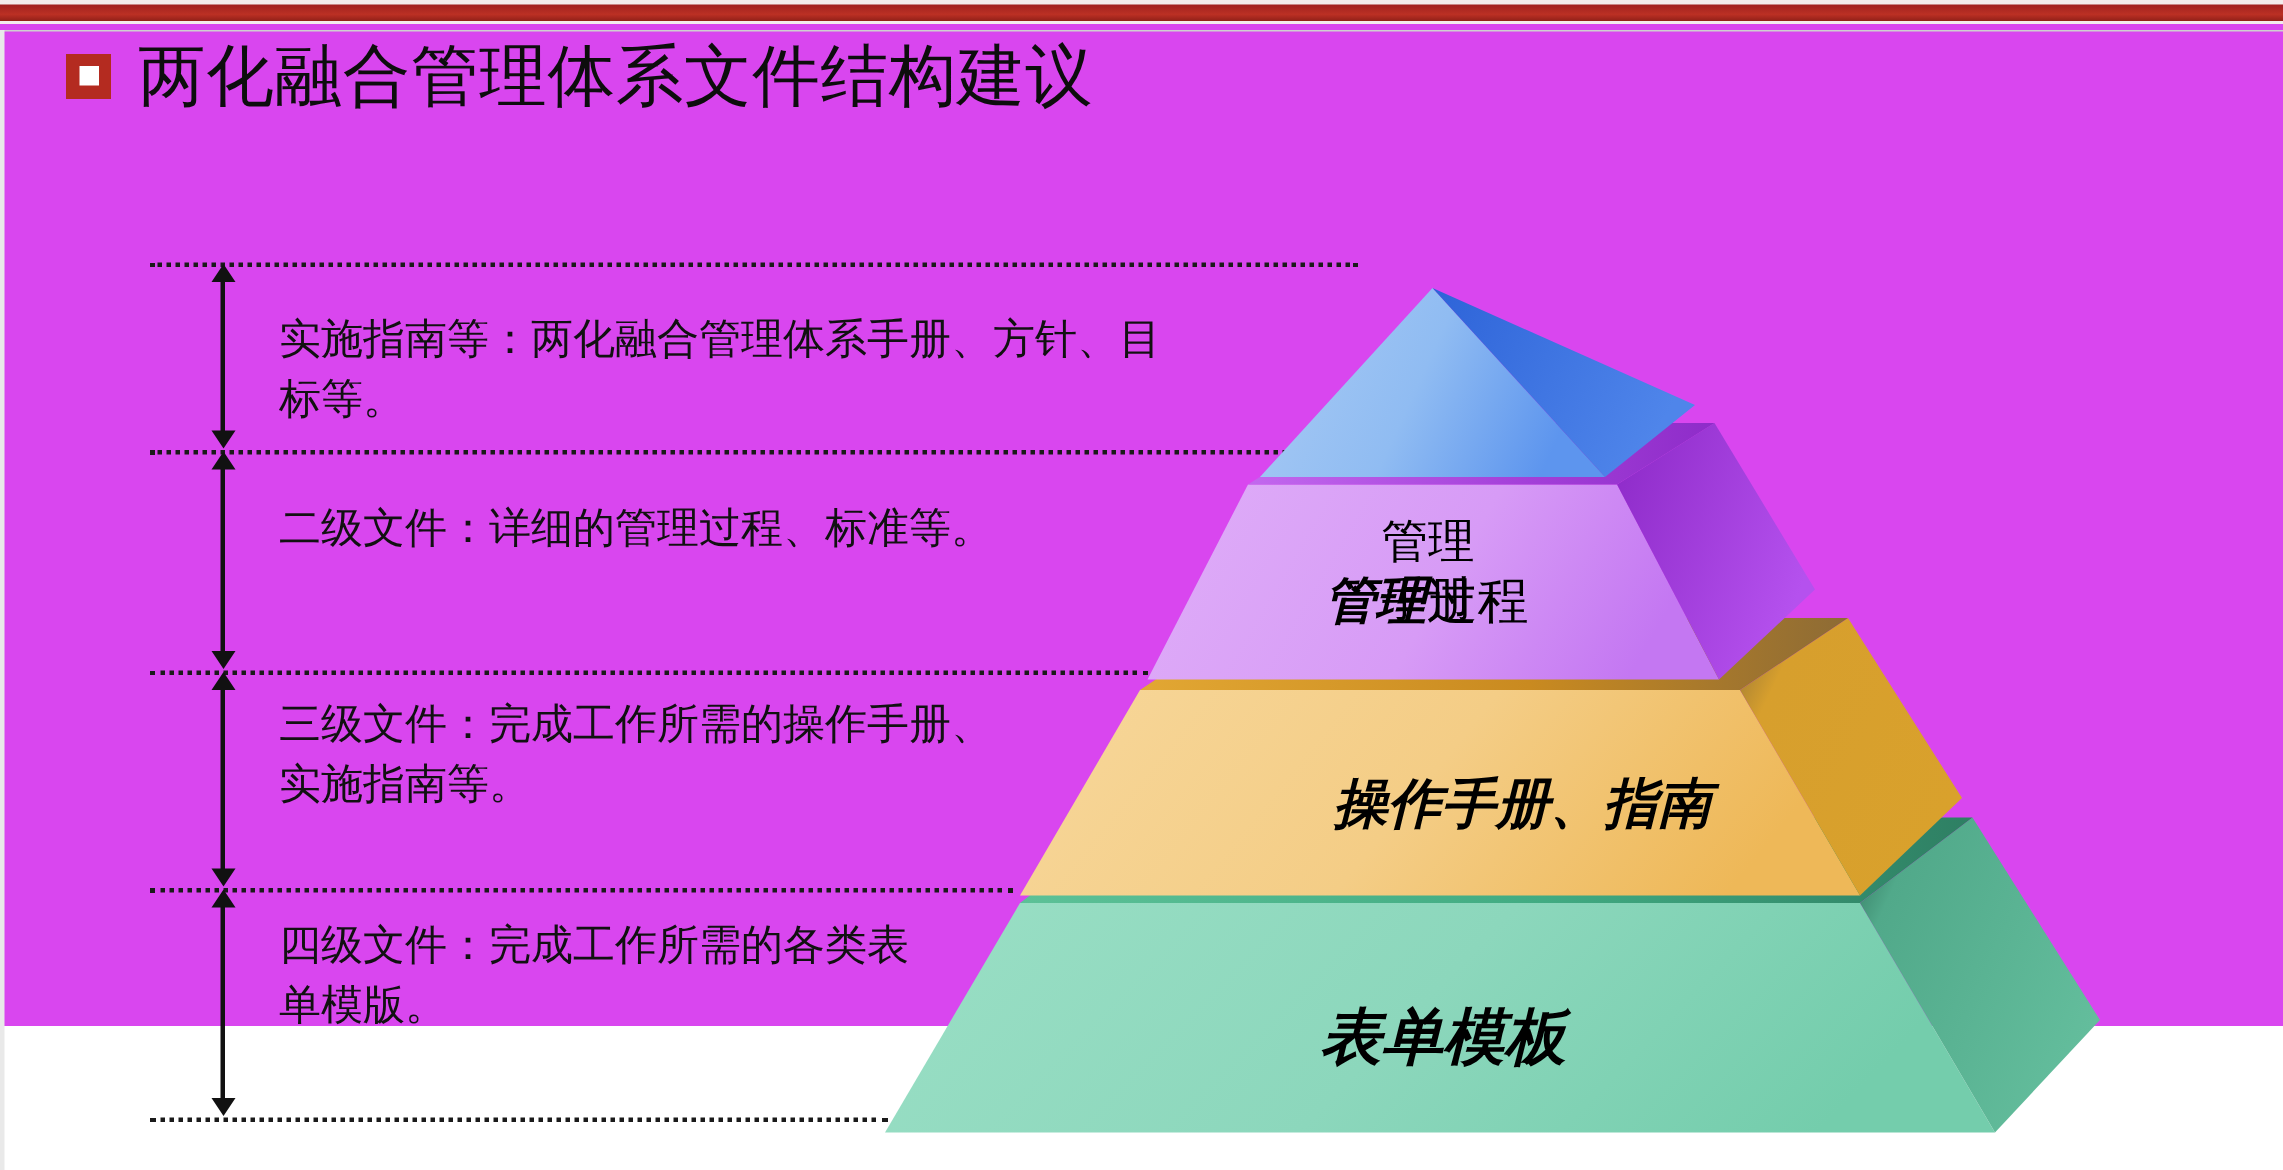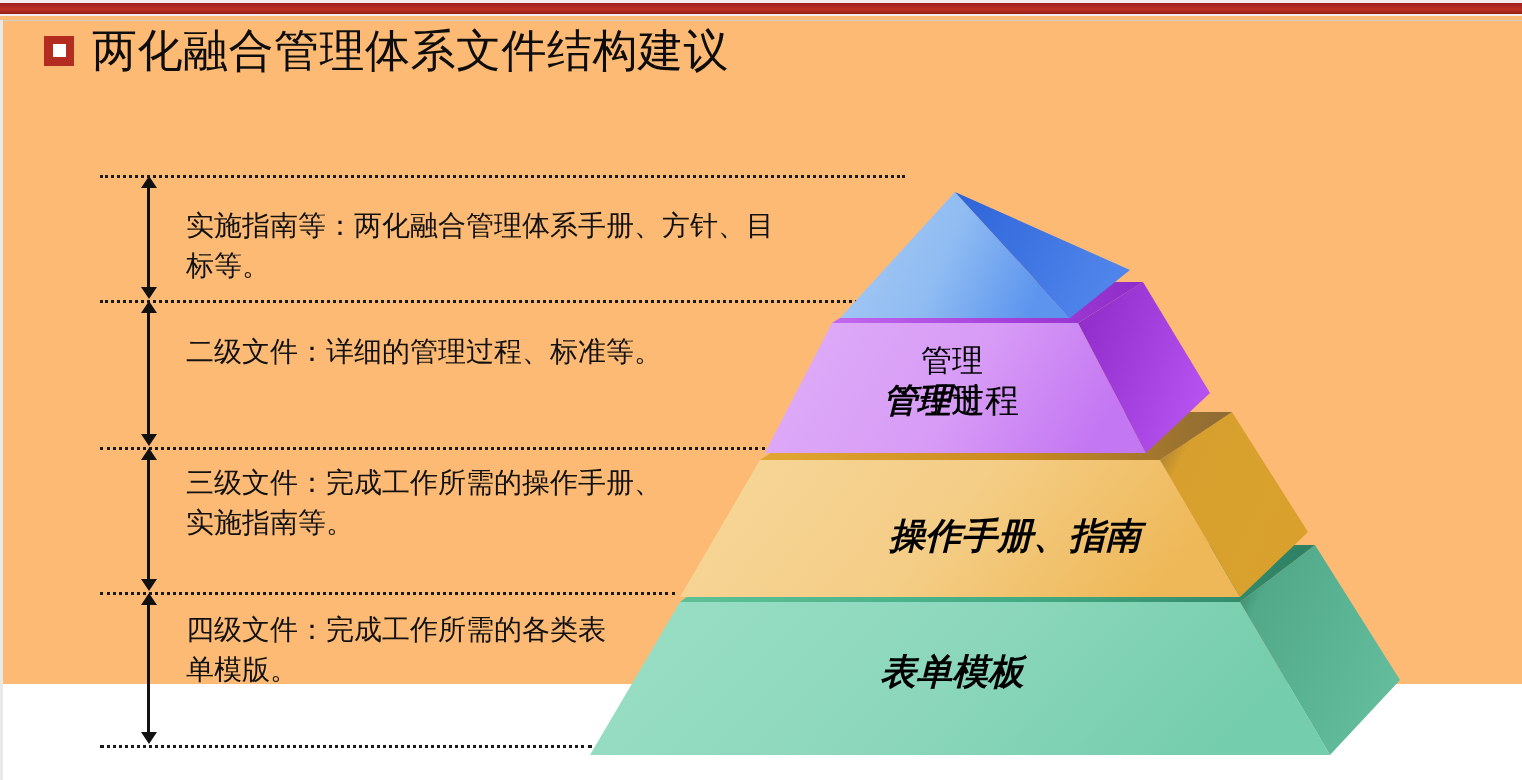--- a/index.html
+++ b/index.html
@@ -8,21 +8,21 @@
     width: 1522px;
     height: 780px;
     background: #ffffff;
     font-family: "Liberation Sans", "DejaVu Sans", sans-serif;
     overflow: hidden;
   }
   #slide {
     position: relative;
     width: 1522px;
     height: 684px;
-    background: #fdba74;
+    background: #d946ef;
   }
 
   
   .topbar-outer {
     position: absolute;
     left: 0; top: 0;
     width: 1522px; height: 16px;
     background: #f3ecec;
   }
   .topbar-red {
@@ -252,16 +252,16 @@
 
     <div class="tier-label plain" style="left:337px; top:182px; font-size:31px; line-height:1.25; text-align:center; width:110px;">
       <div>管理</div>
       <div>手册</div>
     </div>
 
     <div class="tier-label mixed" style="left:323px; top:218px; font-size:34px;"><span class="a">管理</span><span class="b">过程</span></div>
 
     <div class="tier-label" style="left:285px; top:352px; font-size:36px;margin-left:44px;">操作手册、指南</div>
 
-    <div class="tier-label" style="left:320px; top:488px; font-size:36px;">表单模板</div>
+    <div class="tier-label" style="left:320px; top:504px; font-size:41px;">表单模板</div>
   </div>
 
 </div>
 
 </body></html>

